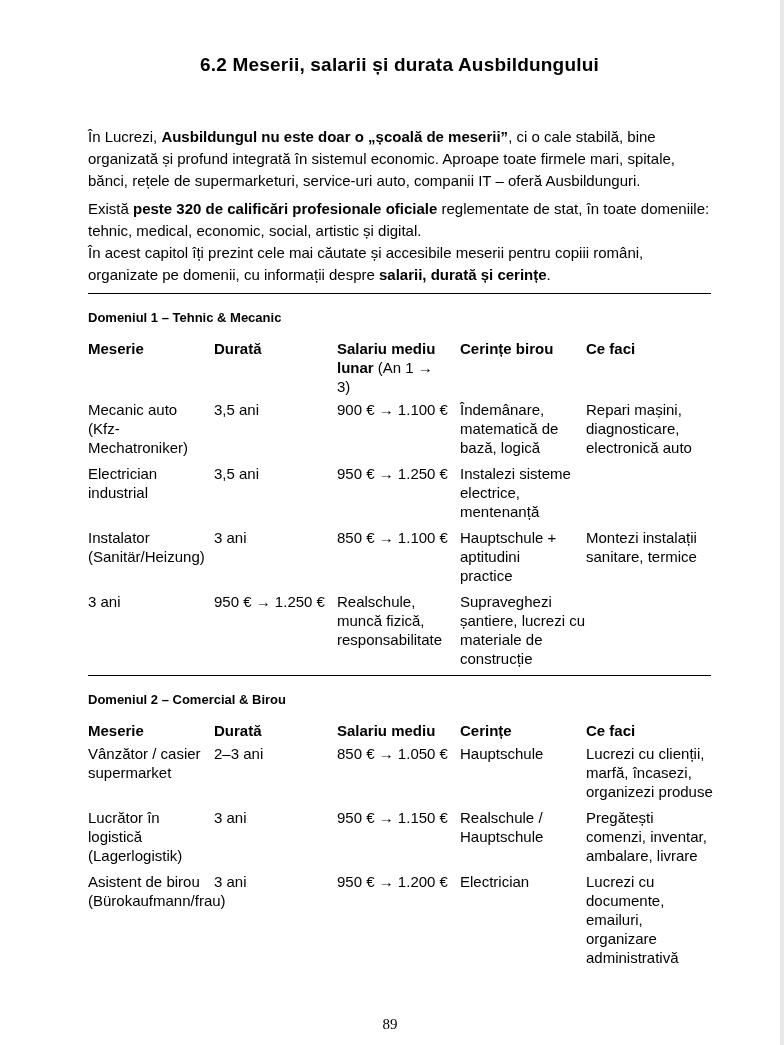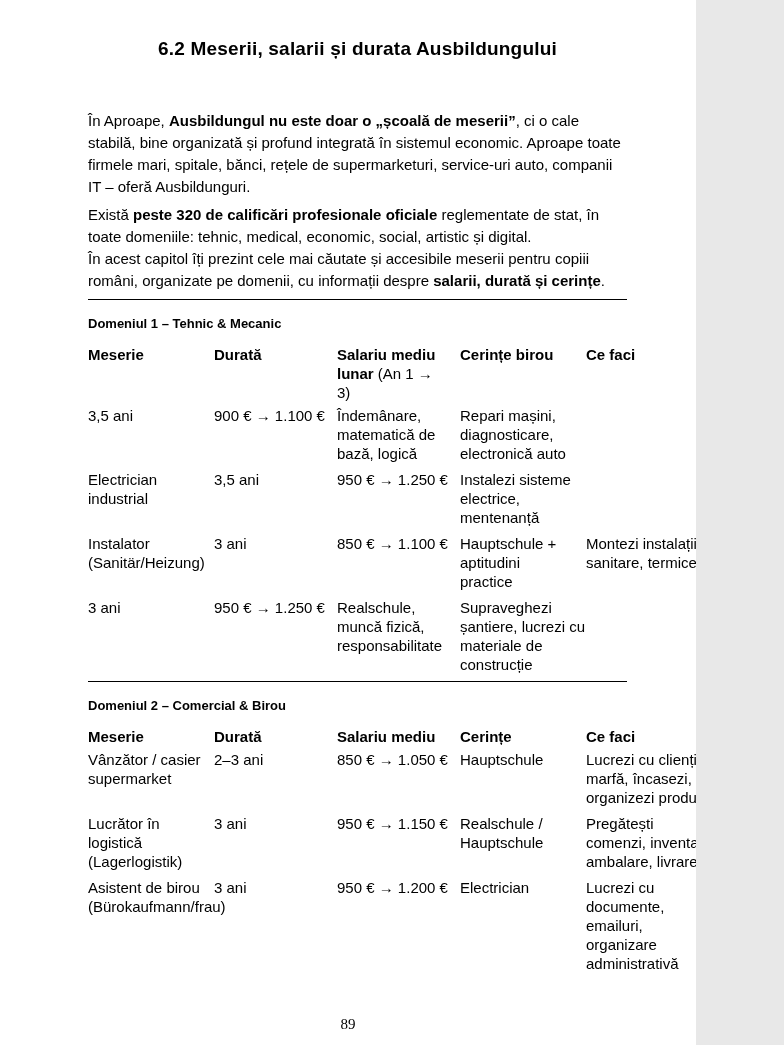--- a/index.html
+++ b/index.html
@@ -1,23 +1,23 @@
 <!DOCTYPE html>
 <html lang="ro"><head>
 <meta charset="utf-8">
 <style>
   * { margin: 0; padding: 0; box-sizing: border-box; }
   html, body { background: #e8e8e8; }
   .page {
-    width: 696px;
+    width: 780px;
     height: 1045px;
     background: #ffffff;
     color: #000000;
     font-family: "Liberation Sans", sans-serif;
-    padding: 38px 69px 0 88px;
+    padding: 54px 69px 0 88px;
     position: relative;
     overflow: hidden;
   }
   .doc-title {
     font-size: 19px;
     font-weight: bold;
     text-align: center;
     letter-spacing: 0.2px;
     margin-bottom: 50px;
   }
@@ -59,37 +59,38 @@
     font-size: 15px;
   }
 </style>
 </head>
 <body>
 
 <div class="page">
 
   <h1 class="doc-title">6.2 Meserii, salarii și durata Ausbildungului</h1>
 
-  <p class="body-text"><span>În Aproape, </span><span class="bold">Ausbildungul nu este doar o „școală de meserii”</span><span>, ci o cale stabilă, bine organizată și profund integrată în sistemul economic. Aproape toate firmele mari, spitale, bănci, rețele de supermarketuri, service-uri auto, companii IT – oferă Ausbildunguri.</span></p>
+  <p class="body-text"><span>În Lucrezi, </span><span class="bold">Ausbildungul nu este doar o „școală de meserii”</span><span>, ci o cale stabilă, bine organizată și profund integrată în sistemul economic. Aproape toate firmele mari, spitale, bănci, rețele de supermarketuri, service-uri auto, companii IT – oferă Ausbildunguri.</span></p>
 
   <p class="body-text"><span>Există </span><span class="bold">peste 320 de calificări profesionale oficiale</span><span> reglementate de stat, în toate domeniile: tehnic, medical, economic, social, artistic și digital.</span><br><span>În acest capitol îți prezint cele mai căutate și accesibile meserii pentru copiii români, organizate pe domenii, cu informații despre </span><span class="bold">salarii, durată și cerințe</span><span>.</span></p>
 
   <hr class="rule">
 
   <section>
     <h2 class="section-heading">Domeniul 1 – Tehnic &amp; Mecanic</h2>
     <div class="tbl">
       <div class="tbl-row tbl-header">
         <div class="cell"><span class="hb">Meserie</span><span></span></div>
         <div class="cell"><span class="hb">Durată</span><span></span></div>
         <div class="cell"><span class="hb">Salariu mediu lunar</span><span> (An 1 → 3)</span></div>
         <div class="cell"><span class="hb">Cerințe birou</span><span></span></div>
         <div class="cell"><span class="hb">Ce faci</span><span></span></div>
       </div>
       <div class="tbl-row">
+        <div class="cell">Mecanic auto (Kfz-Mechatroniker)</div>
         <div class="cell">3,5 ani</div>
         <div class="cell">900 € → 1.100 €</div>
         <div class="cell">Îndemânare, matematică de bază, logică</div>
         <div class="cell">Repari mașini, diagnosticare, electronică auto</div>
       </div>
       <div class="tbl-row">
         <div class="cell">Electrician industrial</div>
         <div class="cell">3,5 ani</div>
         <div class="cell">950 € → 1.250 €</div>
         <div class="cell">Instalezi sisteme electrice, mentenanță</div>

